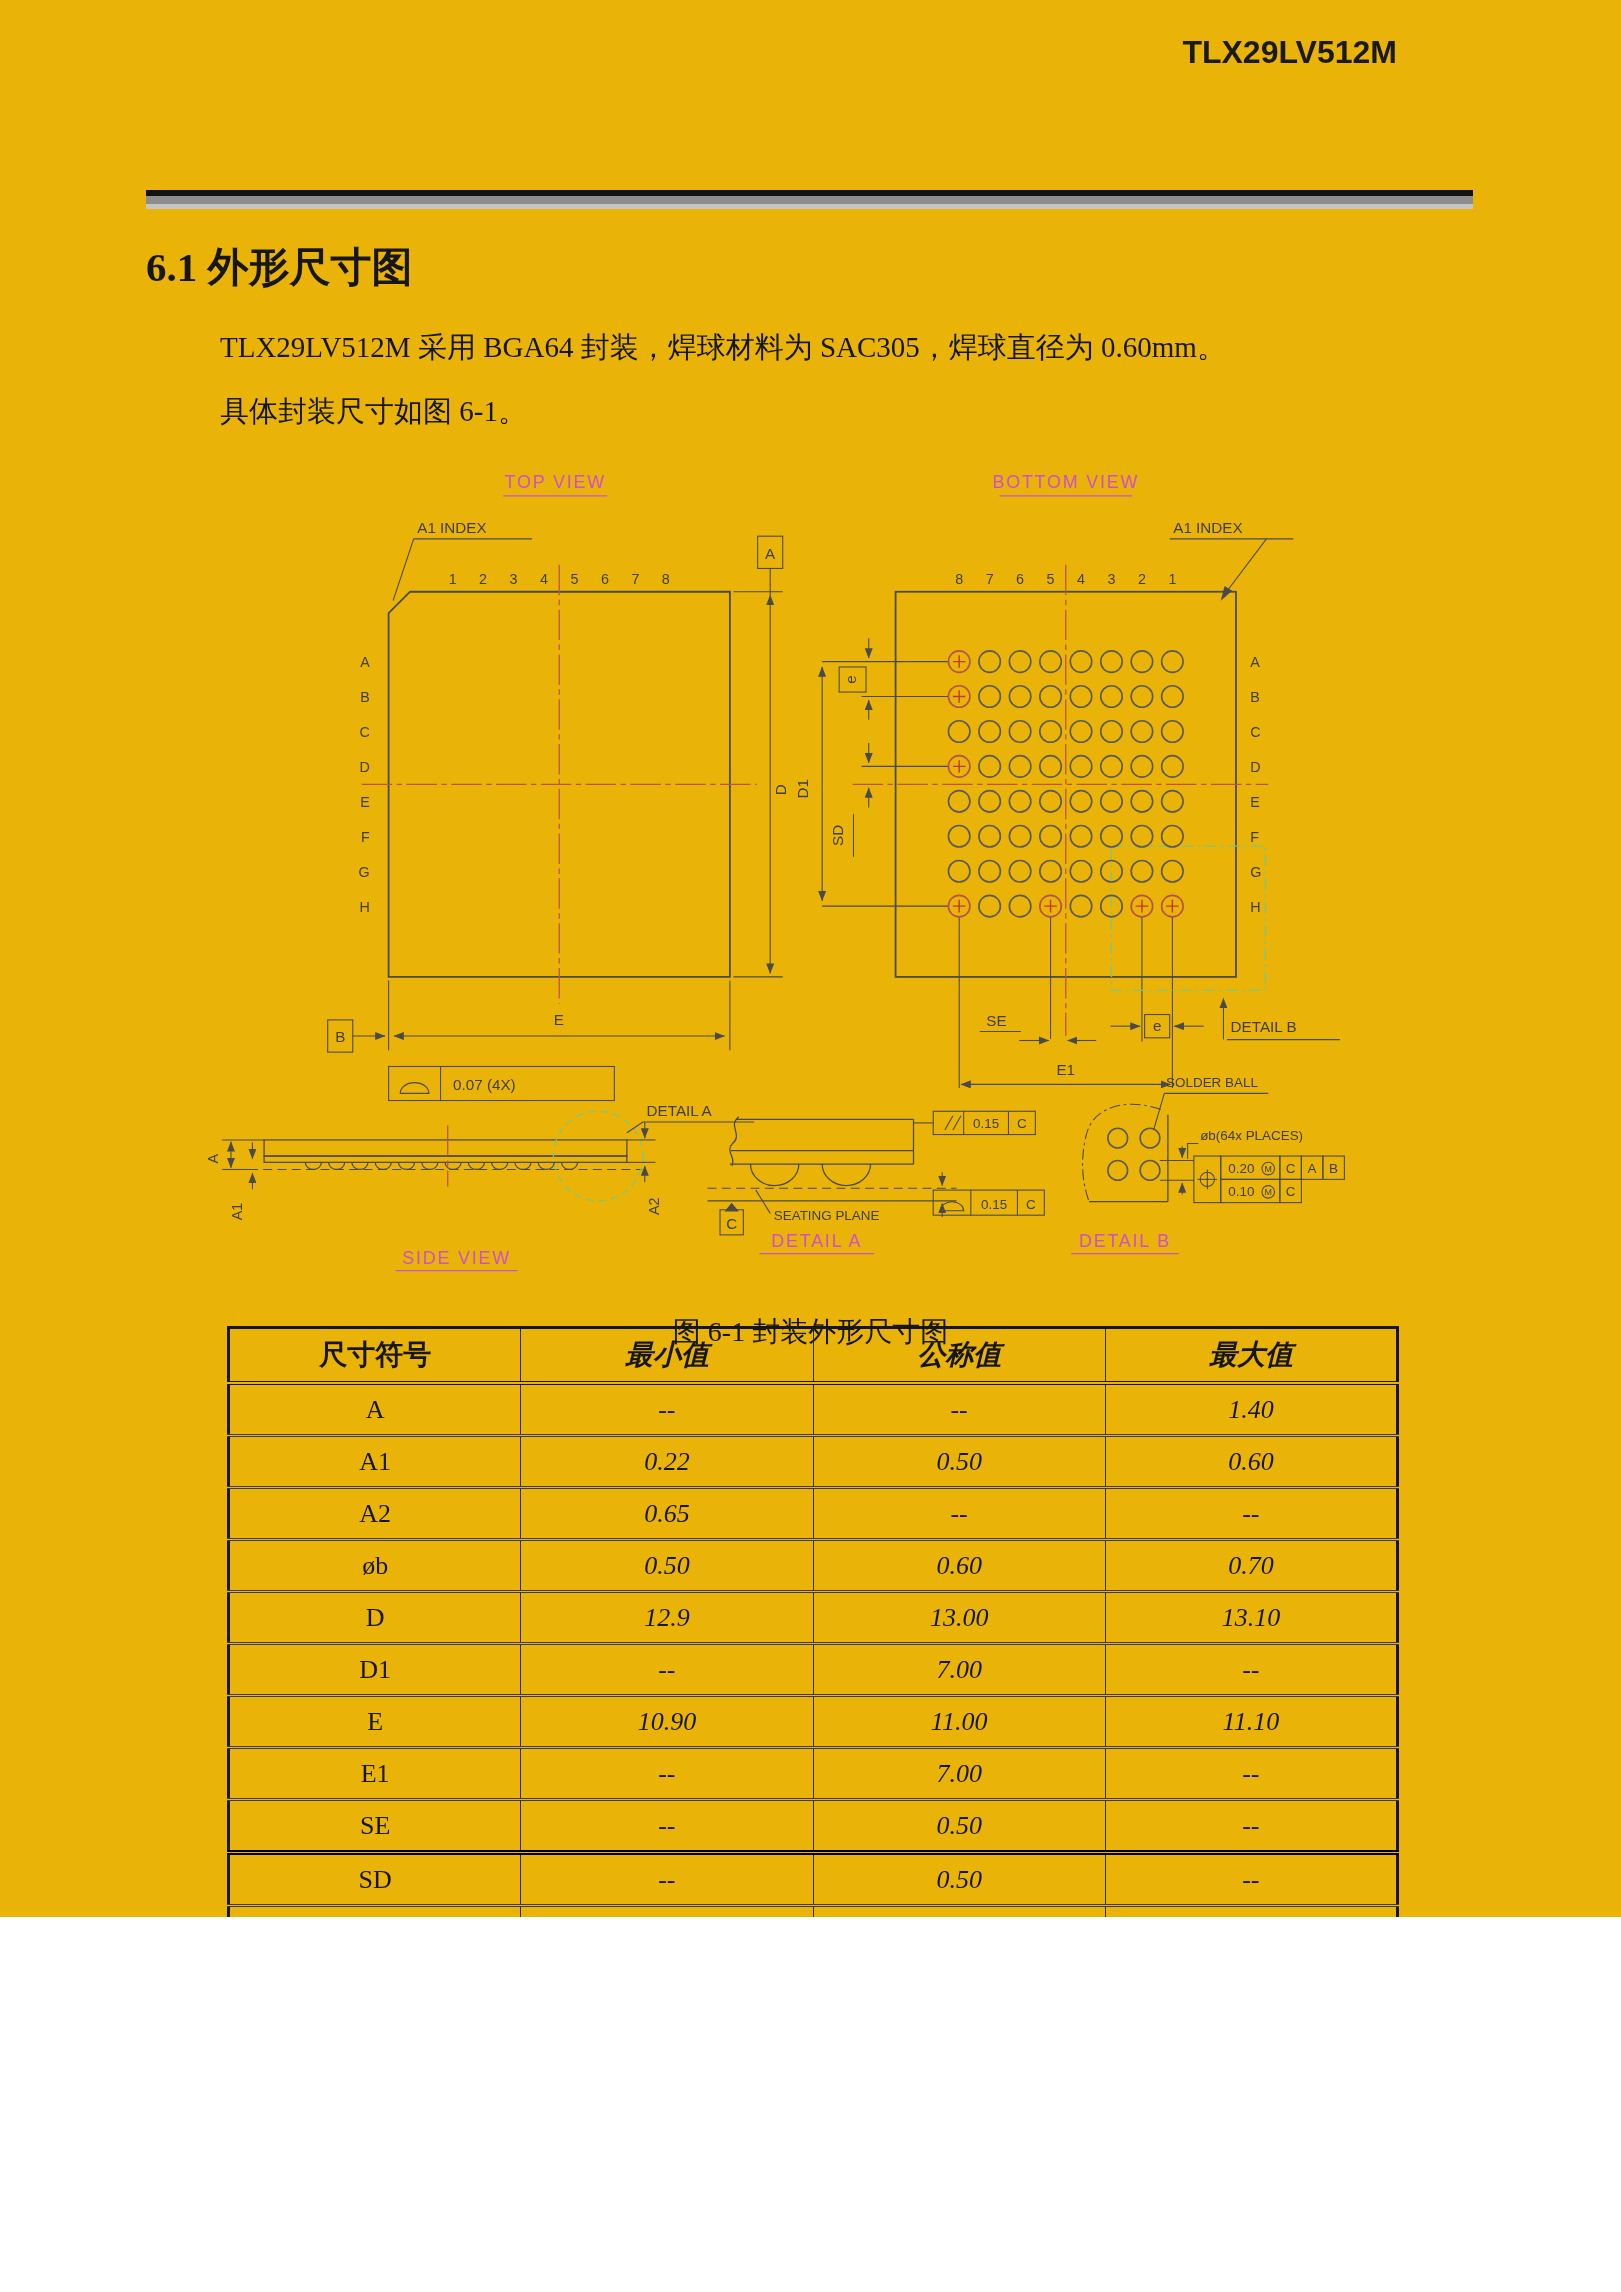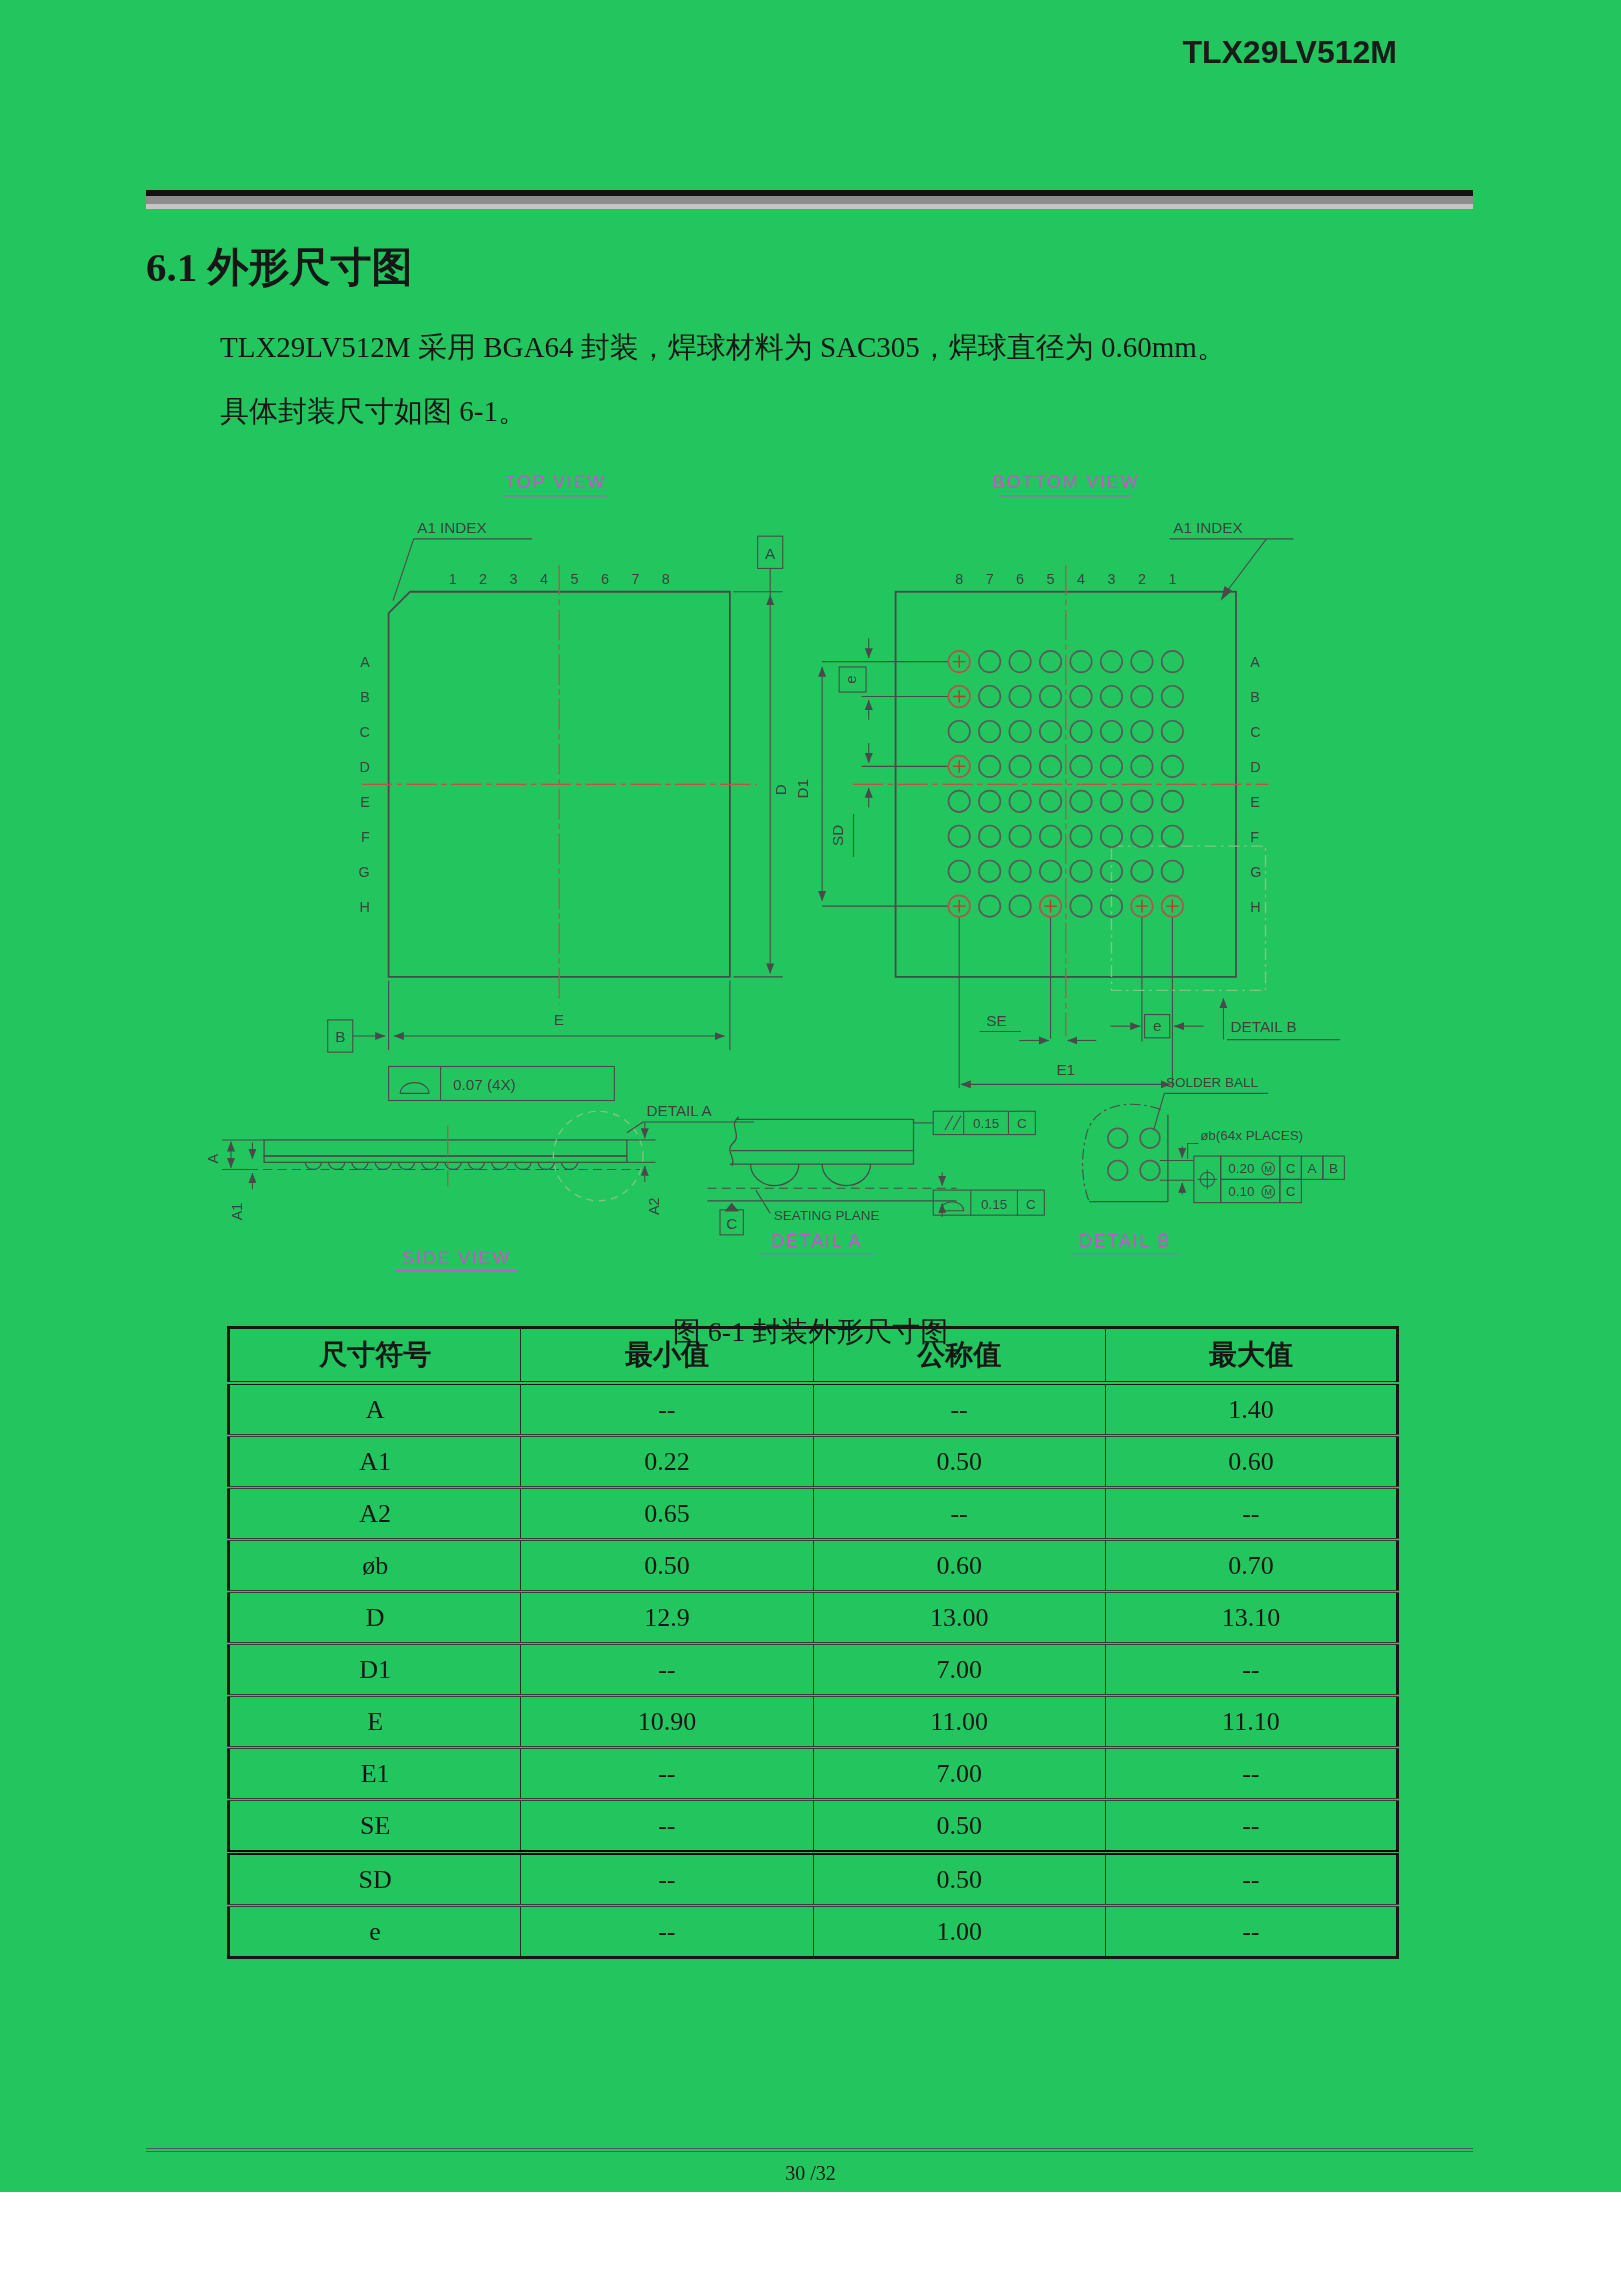--- a/index.html
+++ b/index.html
@@ -1,34 +1,34 @@
 <!DOCTYPE html>
 <html style="font-size:14.3px"><head>
 <meta charset="utf-8">
 <style>
   html,body{margin:0;padding:0;background:#ffffff;}
-  .page{position:relative;width:1621px;height:2192px;background:#22c55e;overflow:hidden;
+  .page{position:relative;width:1621px;height:1917px;background:#eab308;overflow:hidden;
         font-family:"Liberation Serif","DejaVu Serif",serif;color:#161616;}
   .docid{position:absolute;top:34px;right:224px;font-family:"Liberation Sans","DejaVu Sans",sans-serif;
          font-weight:700;font-size:32px;color:#1a1a1a;}
   .h1{position:absolute;left:146px;top:77px;font-size:56px;font-weight:700;white-space:pre;letter-spacing:0.9px;}
   .rule1{position:absolute;left:146px;top:190px;width:1327px;}
   .rule1 .r-a{height:6.3px;background:#121212;}
   .rule1 .r-b{height:8px;background:#8d8d8d;}
   .rule1 .r-c{height:4.5px;background:#c6c6c6;}
   .h2{position:absolute;left:146px;top:240px;font-size:41px;font-weight:700;white-space:pre;}
   .para{position:absolute;left:184px;font-size:29px;white-space:pre;margin-left:36px;}
   .p1{top:328px;} .p2{top:392px;}
   .figwrap{position:absolute;left:179px;top:452px;width:1263px;height:842px;}
   .caption{position:absolute;left:0;top:1313px;width:1621px;text-align:center;font-size:28px;}
   table.dims{position:absolute;left:227px;top:1326px;width:1172px;border-collapse:collapse;
              border:3.6px solid #161616;table-layout:fixed;}
   table.dims th{height:50px;font-size:28px;font-weight:700;border-bottom:4.5px double #161616;}
   table.dims td{height:47px;font-size:26px;text-align:center;border-top:3.6px double #3c3c3c;}
-  table.dims th+th, table.dims td+td{border-left:1.8px solid #2c2c2c;}
+  table.dims th+th, table.dims td+td{border-left:1.8px solid #2c2c2c;font-style:italic;}
   table.dims tr.thick-top td{border-top:5.4px double #000;}
   .footrule{position:absolute;left:146px;top:2148px;width:1327px;border-top:4.5px double #555;}
   .pageno{position:absolute;left:0;top:2162px;width:1621px;text-align:center;font-size:20px;}
   
   .ln{stroke:#4a4a4a;stroke-width:2;fill:none;}
   .thin{stroke-width:1.4;}
   .dim{stroke:#4a4a4a;stroke-width:1.2;fill:none;}
   .dash{stroke-dasharray:10 6;}
   .dashdot{stroke-dasharray:12 4 3 4;}
   .redc{stroke:#c0504d;stroke-width:1.4;fill:none;stroke-dasharray:34 5 6 5;}

